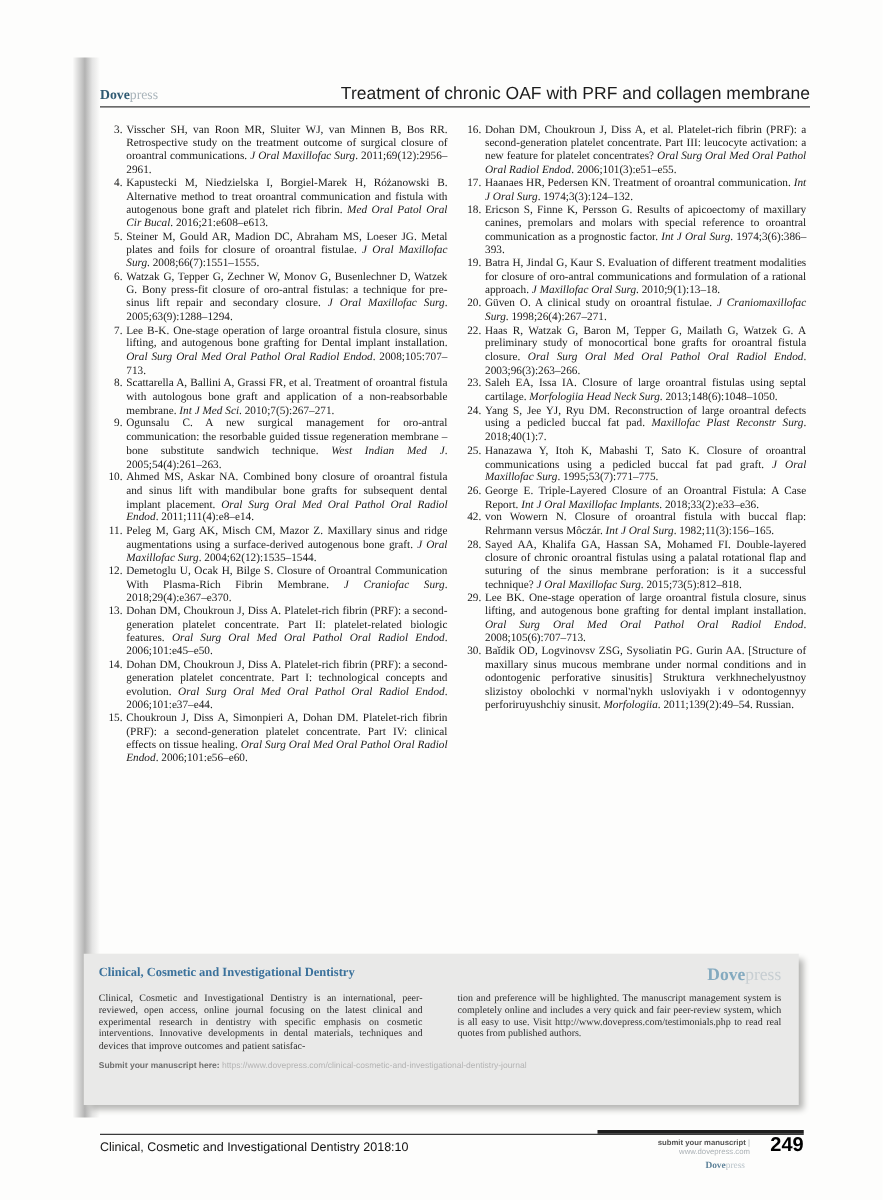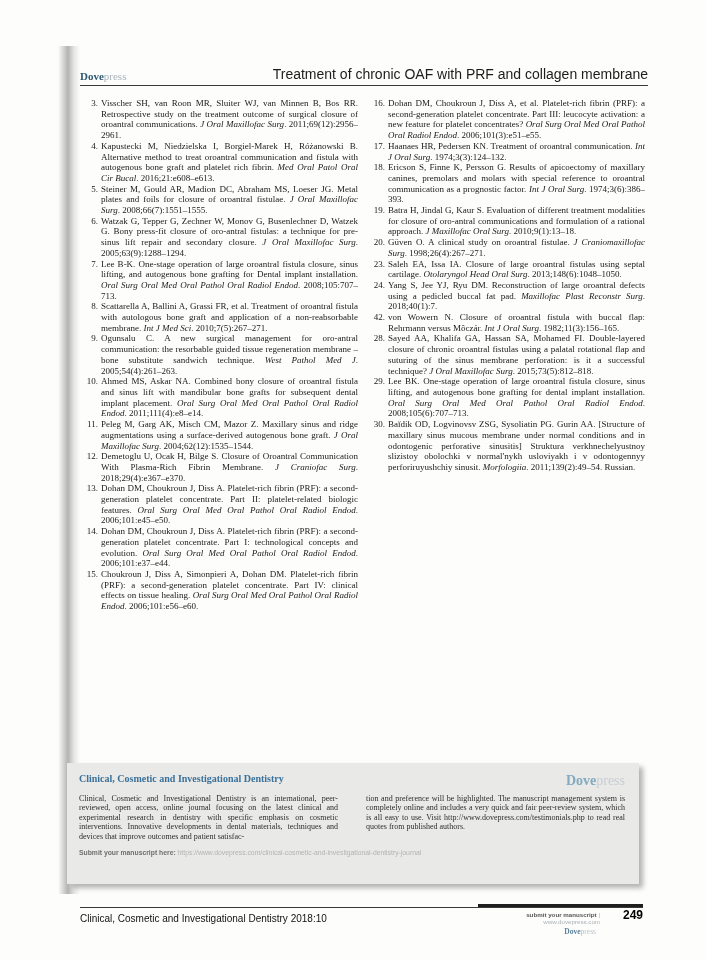--- a/index.html
+++ b/index.html
@@ -73,21 +73,21 @@
     position:absolute; left:470px; top:911px; width:130px; text-align:right;
     font-family:"Liberation Sans", sans-serif; font-size:6.2px;
   }
   .foot-right .lbl { font-weight:bold; color:#555; }
   .foot-right .sep, .foot-right .url { color:#aab0b4; }
   .foot-logo { margin-top:2px; margin-right:4px; font-size:7.5px; }
   .foot-logo .dove { color:#5d8299; }
   .foot-logo .press { color:#b9c3c9; }
   .page-number {
     position:absolute; left:610px; top:908px; width:33px; text-align:right;
-    font-family:"Liberation Sans", sans-serif; font-weight:bold; font-size:12px; color:#000;
+    font-family:"Liberation Sans", sans-serif; font-weight:bold; font-size:16px; color:#000;
   }
 </style>
 </head>
 <body>
 
 <div class="page">
 
   <div class="gutter"></div>
 
   <div class="header">
@@ -96,36 +96,39 @@
   </div>
 
   <div class="refs">
     <div class="ref-col">
         <div class="ref"><span class="ref-num">3.</span><span>Visscher SH, van Roon MR, Sluiter WJ, van Minnen B, Bos RR. Retrospective study on the treatment outcome of surgical closure of oroantral communications. <em>J Oral Maxillofac Surg</em>. 2011;69(12):2956–2961.</span></div>
         <div class="ref"><span class="ref-num">4.</span><span>Kapustecki M, Niedzielska I, Borgiel-Marek H, Różanowski B. Alternative method to treat oroantral communication and fistula with autogenous bone graft and platelet rich fibrin. <em>Med Oral Patol Oral Cir Bucal</em>. 2016;21:e608–e613.</span></div>
         <div class="ref"><span class="ref-num">5.</span><span>Steiner M, Gould AR, Madion DC, Abraham MS, Loeser JG. Metal plates and foils for closure of oroantral fistulae. <em>J Oral Maxillofac Surg</em>. 2008;66(7):1551–1555.</span></div>
         <div class="ref"><span class="ref-num">6.</span><span>Watzak G, Tepper G, Zechner W, Monov G, Busenlechner D, Watzek G. Bony press-fit closure of oro-antral fistulas: a technique for pre-sinus lift repair and secondary closure. <em>J Oral Maxillofac Surg</em>. 2005;63(9):1288–1294.</span></div>
         <div class="ref"><span class="ref-num">7.</span><span>Lee B-K. One-stage operation of large oroantral fistula closure, sinus lifting, and autogenous bone grafting for Dental implant installation. <em>Oral Surg Oral Med Oral Pathol Oral Radiol Endod</em>. 2008;105:707–713.</span></div>
         <div class="ref"><span class="ref-num">8.</span><span>Scattarella A, Ballini A, Grassi FR, et al. Treatment of oroantral fistula with autologous bone graft and application of a non-reabsorbable membrane. <em>Int J Med Sci</em>. 2010;7(5):267–271.</span></div>
-        <div class="ref"><span class="ref-num">9.</span><span>Ogunsalu C. A new surgical management for oro-antral communication: the resorbable guided tissue regeneration membrane – bone substitute sandwich technique. <em>West Pathol Med J</em>. 2005;54(4):261–263.</span></div>
+        <div class="ref"><span class="ref-num">9.</span><span>Ogunsalu C. A new surgical management for oro-antral communication: the resorbable guided tissue regeneration membrane – bone substitute sandwich technique. <em>West Indian Med J</em>. 2005;54(4):261–263.</span></div>
         <div class="ref"><span class="ref-num">10.</span><span>Ahmed MS, Askar NA. Combined bony closure of oroantral fistula and sinus lift with mandibular bone grafts for subsequent dental implant placement. <em>Oral Surg Oral Med Oral Pathol Oral Radiol Endod</em>. 2011;111(4):e8–e14.</span></div>
         <div class="ref"><span class="ref-num">11.</span><span>Peleg M, Garg AK, Misch CM, Mazor Z. Maxillary sinus and ridge augmentations using a surface-derived autogenous bone graft. <em>J Oral Maxillofac Surg</em>. 2004;62(12):1535–1544.</span></div>
         <div class="ref"><span class="ref-num">12.</span><span>Demetoglu U, Ocak H, Bilge S. Closure of Oroantral Communication With Plasma-Rich Fibrin Membrane. <em>J Craniofac Surg</em>. 2018;29(4):e367–e370.</span></div>
         <div class="ref"><span class="ref-num">13.</span><span>Dohan DM, Choukroun J, Diss A. Platelet-rich fibrin (PRF): a second-generation platelet concentrate. Part II: platelet-related biologic features. <em>Oral Surg Oral Med Oral Pathol Oral Radiol Endod</em>. 2006;101:e45–e50.</span></div>
         <div class="ref"><span class="ref-num">14.</span><span>Dohan DM, Choukroun J, Diss A. Platelet-rich fibrin (PRF): a second-generation platelet concentrate. Part I: technological concepts and evolution. <em>Oral Surg Oral Med Oral Pathol Oral Radiol Endod</em>. 2006;101:e37–e44.</span></div>
         <div class="ref"><span class="ref-num">15.</span><span>Choukroun J, Diss A, Simonpieri A, Dohan DM. Platelet-rich fibrin (PRF): a second-generation platelet concentrate. Part IV: clinical effects on tissue healing. <em>Oral Surg Oral Med Oral Pathol Oral Radiol Endod</em>. 2006;101:e56–e60.</span></div>
       </div>
     <div class="ref-col">
         <div class="ref"><span class="ref-num">16.</span><span>Dohan DM, Choukroun J, Diss A, et al. Platelet-rich fibrin (PRF): a second-generation platelet concentrate. Part III: leucocyte activation: a new feature for platelet concentrates? <em>Oral Surg Oral Med Oral Pathol Oral Radiol Endod</em>. 2006;101(3):e51–e55.</span></div>
         <div class="ref"><span class="ref-num">17.</span><span>Haanaes HR, Pedersen KN. Treatment of oroantral communication. <em>Int J Oral Surg</em>. 1974;3(3):124–132.</span></div>
         <div class="ref"><span class="ref-num">18.</span><span>Ericson S, Finne K, Persson G. Results of apicoectomy of maxillary canines, premolars and molars with special reference to oroantral communication as a prognostic factor. <em>Int J Oral Surg</em>. 1974;3(6):386–393.</span></div>
         <div class="ref"><span class="ref-num">19.</span><span>Batra H, Jindal G, Kaur S. Evaluation of different treatment modalities for closure of oro-antral communications and formulation of a rational approach. <em>J Maxillofac Oral Surg</em>. 2010;9(1):13–18.</span></div>
         <div class="ref"><span class="ref-num">20.</span><span>Güven O. A clinical study on oroantral fistulae. <em>J Craniomaxillofac Surg</em>. 1998;26(4):267–271.</span></div>
-        <div class="ref"><span class="ref-num">23.</span><span>Saleh EA, Issa IA. Closure of large oroantral fistulas using septal cartilage. <em>Otolaryngol Head Oral Surg</em>. 2013;148(6):1048–1050.</span></div>
+        <div class="ref"><span class="ref-num">22.</span><span>Haas R, Watzak G, Baron M, Tepper G, Mailath G, Watzek G. A preliminary study of monocortical bone grafts for oroantral fistula closure. <em>Oral Surg Oral Med Oral Pathol Oral Radiol Endod</em>. 2003;96(3):263–266.</span></div>
+        <div class="ref"><span class="ref-num">23.</span><span>Saleh EA, Issa IA. Closure of large oroantral fistulas using septal cartilage. <em>Morfologiia Head Neck Surg</em>. 2013;148(6):1048–1050.</span></div>
         <div class="ref"><span class="ref-num">24.</span><span>Yang S, Jee YJ, Ryu DM. Reconstruction of large oroantral defects using a pedicled buccal fat pad. <em>Maxillofac Plast Reconstr Surg</em>. 2018;40(1):7.</span></div>
+        <div class="ref"><span class="ref-num">25.</span><span>Hanazawa Y, Itoh K, Mabashi T, Sato K. Closure of oroantral communications using a pedicled buccal fat pad graft. <em>J Oral Maxillofac Surg</em>. 1995;53(7):771–775.</span></div>
+        <div class="ref"><span class="ref-num">26.</span><span>George E. Triple-Layered Closure of an Oroantral Fistula: A Case Report. <em>Int J Oral Maxillofac Implants</em>. 2018;33(2):e33–e36.</span></div>
         <div class="ref"><span class="ref-num">42.</span><span>von Wowern N. Closure of oroantral fistula with buccal flap: Rehrmann versus Môczár. <em>Int J Oral Surg</em>. 1982;11(3):156–165.</span></div>
         <div class="ref"><span class="ref-num">28.</span><span>Sayed AA, Khalifa GA, Hassan SA, Mohamed FI. Double-layered closure of chronic oroantral fistulas using a palatal rotational flap and suturing of the sinus membrane perforation: is it a successful technique? <em>J Oral Maxillofac Surg</em>. 2015;73(5):812–818.</span></div>
         <div class="ref"><span class="ref-num">29.</span><span>Lee BK. One-stage operation of large oroantral fistula closure, sinus lifting, and autogenous bone grafting for dental implant installation. <em>Oral Surg Oral Med Oral Pathol Oral Radiol Endod</em>. 2008;105(6):707–713.</span></div>
         <div class="ref"><span class="ref-num">30.</span><span>Baĭdik OD, Logvinovsv ZSG, Sysoliatin PG. Gurin AA. [Structure of maxillary sinus mucous membrane under normal conditions and in odontogenic perforative sinusitis] Struktura verkhnechelyustnoy slizistoy obolochki v normal'nykh usloviyakh i v odontogennyy perforiruyushchiy sinusit. <em>Morfologiia</em>. 2011;139(2):49–54. Russian.</span></div>
       </div>
   </div>
 
   <div class="jbox">
     <div class="jbox-toprow">
       <span class="jbox-name">Clinical, Cosmetic and Investigational Dentistry</span>

